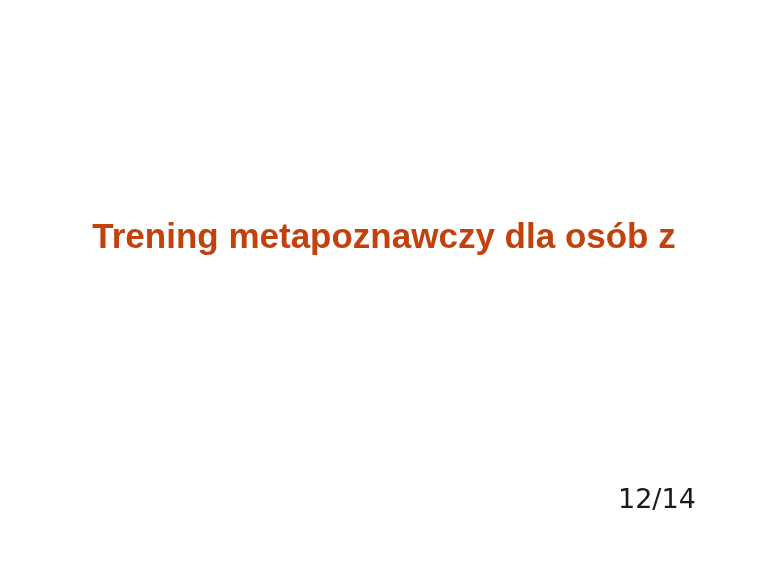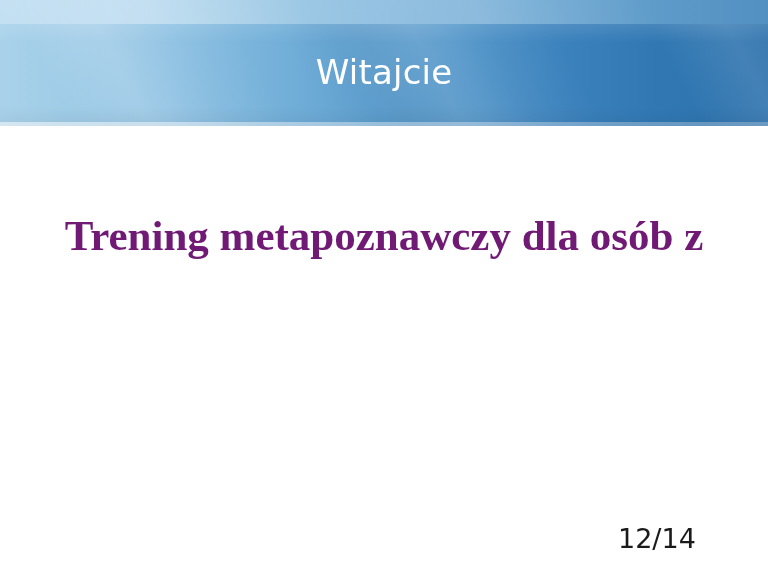--- a/index.html
+++ b/index.html
@@ -153,36 +153,35 @@
 
   
   .body-block {
     position: absolute;
     left: 34px;
     top: 206px;
     width: 700px;
     text-align: center;
   }
   .body-line {
-    color: #701a75;
-    font-family: Liberation Serif, serif;
-    font-size: 43px;
+    color: #c2410c;
+    font-family: Liberation Sans, sans-serif;
+    font-size: 35px;
     font-weight: bold;
     line-height: 60px;
     white-space: nowrap;
   }
 
   
   .footer {
     position: absolute;
     left: 480px;
     top: 484px;
     width: 260px;
     text-align: left;
-    margin-top: 40px;
   }
   .page-number {
     color: #1a1a1a;
     font-family: "DejaVu Sans", sans-serif;
     font-size: 27px;
     font-weight: 400;
     line-height: 30px;
     padding-left: 138px;
   }
   .credit {
@@ -194,29 +193,20 @@
     padding-left: 138px;
     padding-top: 3px;
   }
   .credit-line { white-space: nowrap; }
 </style>
 </head>
 <body>
 
 <div id="slide">
 
-  <div class="header">
-    <div class="header-top"></div>
-    <div class="header-top-streaks"></div>
-    <div class="header-band"></div>
-    <div class="header-band-streaks"></div>
-    <div class="header-band-shadow"></div>
-    <div class="header-bottom-line"></div>
-    <div class="slide-title">Witajcie</div>
-  </div>
 
   <div class="body-block">
     <div class="body-line">Trening metapoznawczy dla osób z</div>
   </div>
 
   <div class="footer">
     <div class="page-number">12/14</div>
   </div>
 
 </div>

